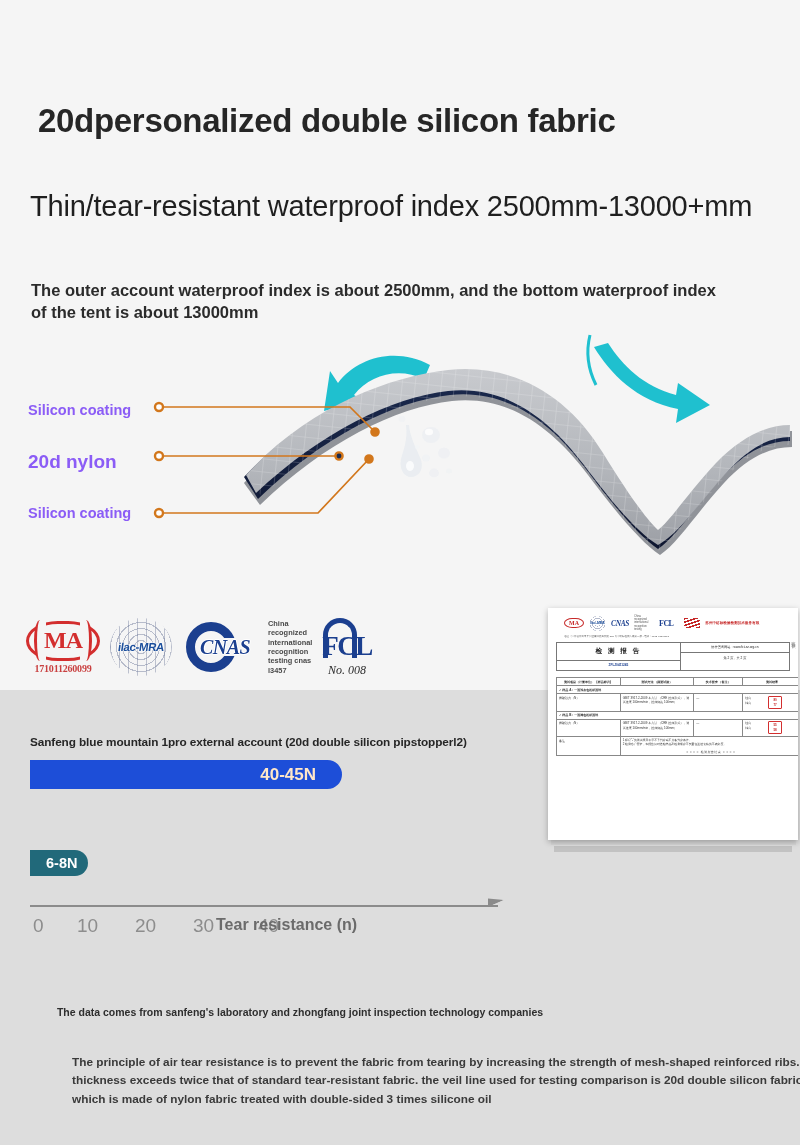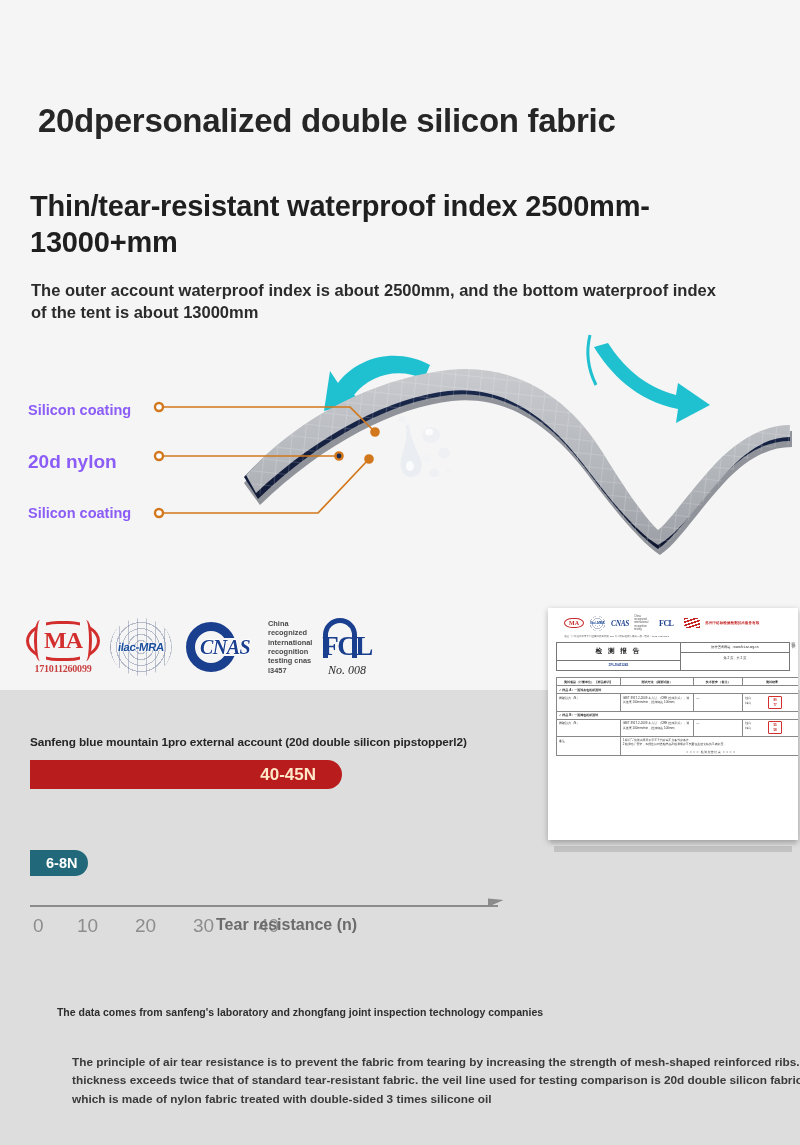--- a/index.html
+++ b/index.html
@@ -31,21 +31,21 @@
   
   .h-main {
     position: absolute; left: 38px; top: 103px;
     width: 730px;
     font-size: 33px; font-weight: 700; color: #262626;
     letter-spacing: -0.3px; line-height: 1.1;
   }
   .h-sub {
     position: absolute; left: 30px; top: 188px;
     width: 745px;
-    font-size: 29px; font-weight: 700; color: #1f1f1f;
+    font-size: 29px; font-weight: 400; color: #1f1f1f;
     line-height: 1.25; letter-spacing: -0.2px;
   }
   .h-desc {
     position: absolute; left: 31px; top: 280px;
     width: 700px;
     font-size: 16.5px; font-weight: 600; color: #2b2b2b;
     line-height: 1.32;
   }
 
   
@@ -148,21 +148,21 @@
   
   .chart { position: absolute; left: 30px; top: 735px; width: 500px; height: 215px; }
   .bar-label {
     font-size: 11.8px; font-weight: 700; color: #262626;
     white-space: nowrap; letter-spacing: -0.1px;
   }
   .bar-row-1 { position: absolute; left: 0; top: 0; }
   .bar-1 {
     position: absolute; left: 0; top: 25px;
     width: 312px; height: 29px;
-    background: #b91c1c; border-radius: 0 15px 15px 0;
+    background: #1d4ed8; border-radius: 0 15px 15px 0;
     display: flex; align-items: center; justify-content: flex-end;
     padding-right: 26px;
   }
   .bar-1-val {
     font-size: 17px; font-weight: 700; color: #ffe7c9;
   }
   .bar-label-2 {
     position: absolute; left: 0; top: 80px;
     font-size: 22.5px; font-weight: 700; color: #1f1f1f;
     letter-spacing: -0.3px;

